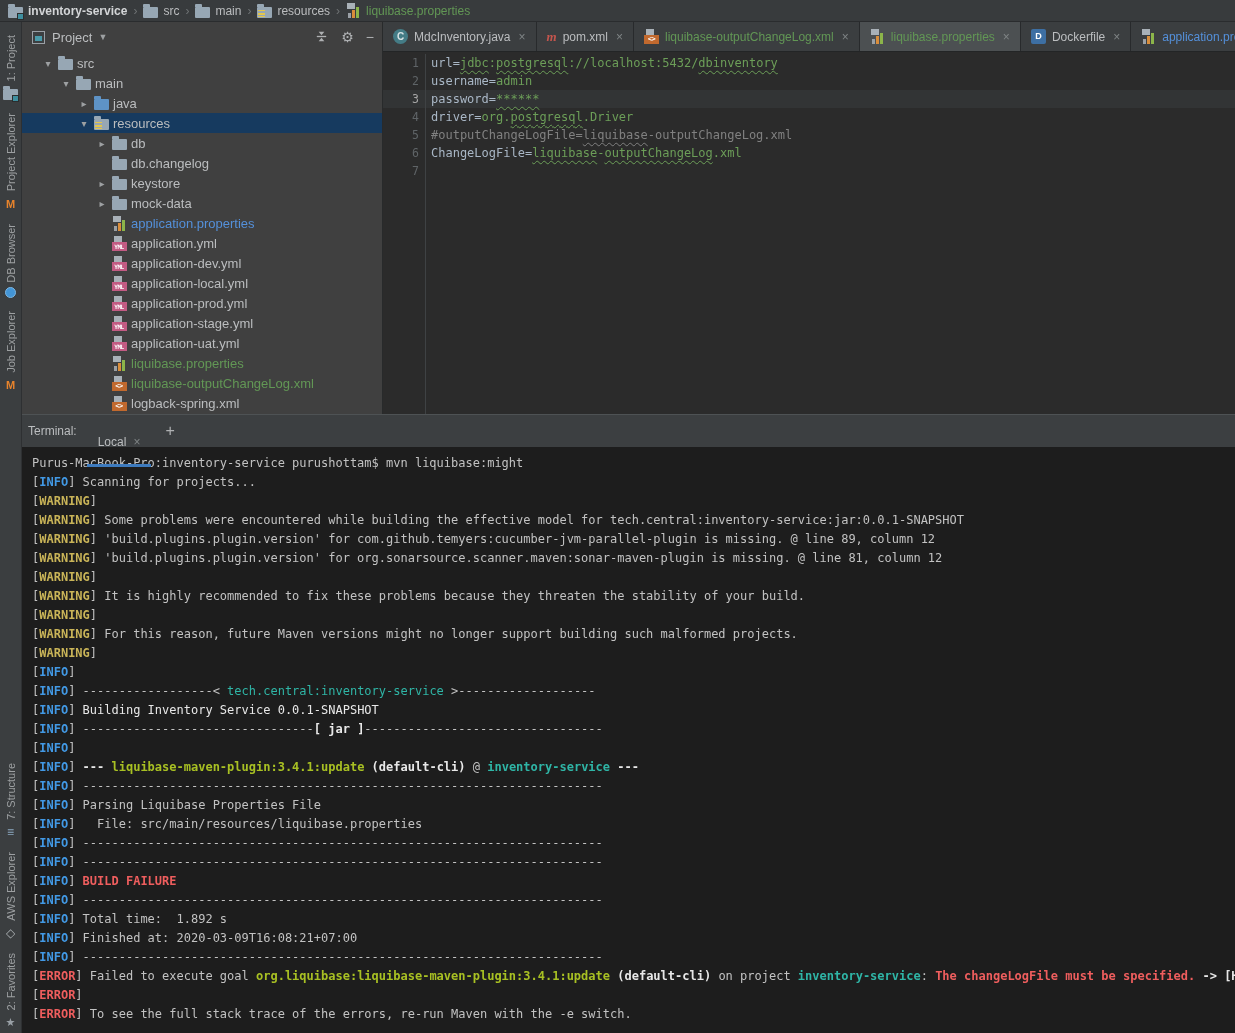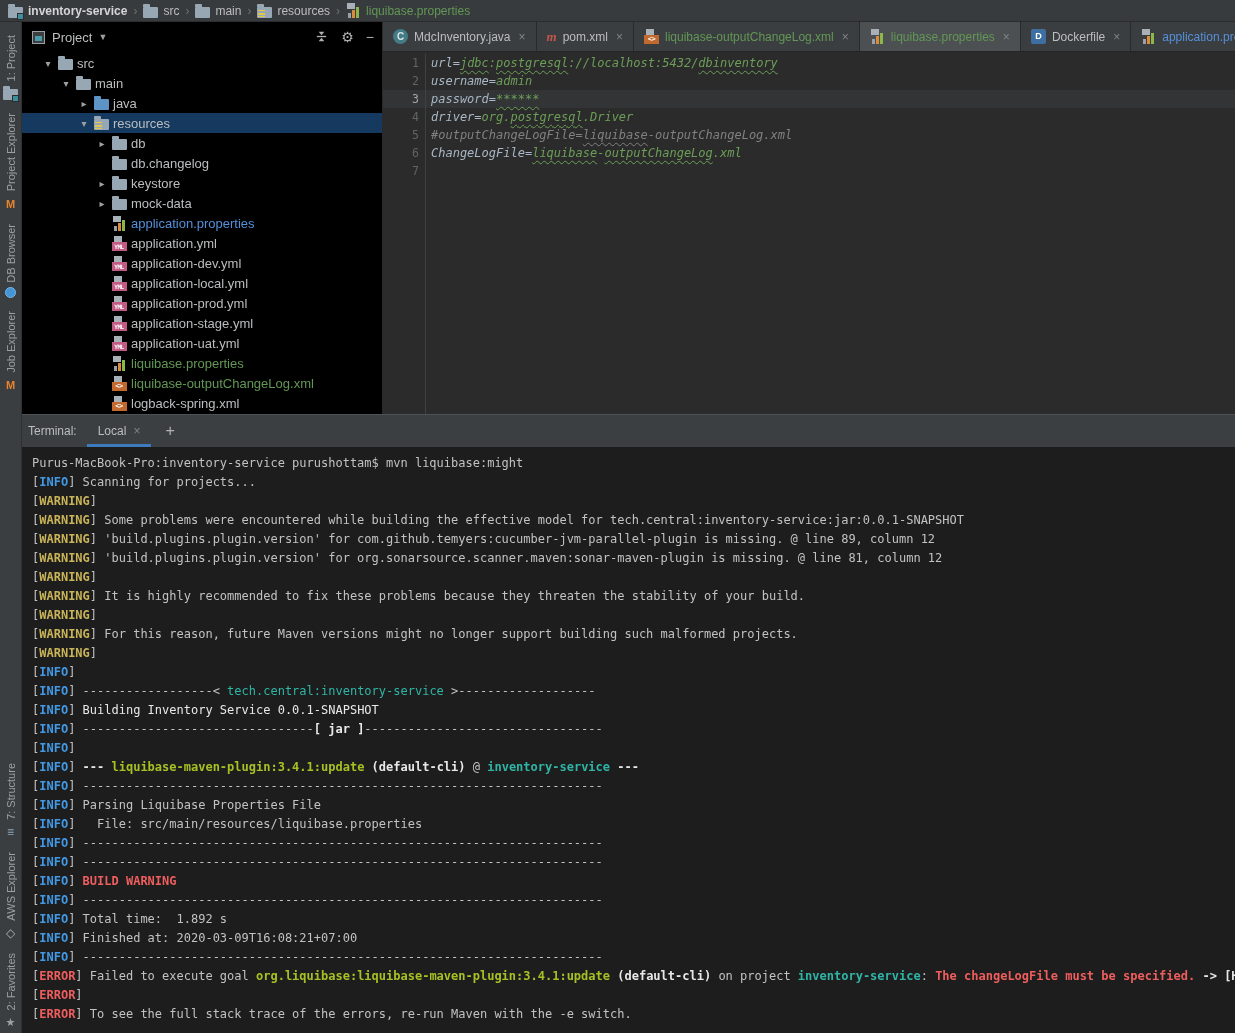--- a/index.html
+++ b/index.html
@@ -18,21 +18,21 @@
   .stripe{width:22px;flex:none;background:#3B3E40;border-right:1px solid #2E3032;
     display:flex;flex-direction:column;align-items:center;overflow:hidden;}
   .stripe-group{display:flex;flex-direction:column;align-items:center;}
   .stripe-group.bottom{margin-top:auto;margin-bottom:4px;}
   .stripe-btn{display:flex;flex-direction:column;align-items:center;gap:5px;margin-top:13px;cursor:default;}
   .stripe-label{writing-mode:vertical-rl;transform:rotate(180deg);font-size:11px;color:#9DA0A2;white-space:nowrap;}
   .content{flex:1;display:flex;flex-direction:column;min-width:0;}
   .upper{height:392px;flex:none;display:flex;min-width:0;}
 
   
-  .project-panel{width:361px;flex:none;background:#000000;display:flex;flex-direction:column;border-right:1px solid #282A2B;}
+  .project-panel{width:361px;flex:none;background:#404040;display:flex;flex-direction:column;border-right:1px solid #282A2B;}
   .panel-header{height:30px;flex:none;display:flex;align-items:center;padding:0 8px 0 10px;}
   .panel-title{font-size:13px;color:#BBBDBF;margin-left:7px;}
   .panel-caret{color:#9DA0A2;font-size:9px;margin-left:6px;}
   .panel-actions{margin-left:auto;display:flex;align-items:center;gap:12px;}
   .panel-actions .act{color:#AFB1B3;font-size:14px;line-height:14px;cursor:default;}
   .tree{flex:1;overflow:hidden;padding-top:1px;}
   .tree-row{height:20px;display:flex;align-items:center;font-size:13px;color:#BBBDBF;white-space:nowrap;cursor:default;}
   .tree-row.selected{background:#163A5F;}
   .tw-arrow{width:16px;flex:none;text-align:center;font-size:10px;color:#9DA0A2;}
   .tw-icon{width:18px;flex:none;display:flex;justify-content:center;}
@@ -46,29 +46,29 @@
   .tab.active{background:#4C5052;}
   .tab .tab-label{margin-left:6px;}
   .tab .tab-close{margin-left:8px;color:#7F8485;font-size:12px;}
   .editor-body{flex:1;display:flex;flex-direction:column;font-family:"DejaVu Sans Mono","Liberation Mono",monospace;
     font-size:12px;line-height:18px;padding-top:2px;}
   .code-line{display:flex;height:18px;flex:none;}
   .code-line.fill{flex:1;height:auto;}
   .code-line.caret{background:#323435;}
   .ln{width:43px;flex:none;text-align:right;padding-right:6px;color:#5F6467;border-right:1px solid #3F4244;font-size:11.5px;}
   .code-line.caret .ln{color:#A6A6A6;}
-  .code-text{flex:1;padding-left:5px;white-space:pre;font-style:italic;}
+  .code-text{flex:1;padding-left:5px;white-space:pre;}
   .wavy{text-decoration:underline;text-decoration-style:wavy;text-decoration-thickness:1px;text-underline-offset:3px;}
 
   
   .terminal{flex:1;display:flex;flex-direction:column;min-height:0;border-top:1px solid #4E5254;}
   .term-header{height:32px;flex:none;background:#3C3F41;display:flex;align-items:center;padding-left:6px;}
   .term-title{font-size:12px;color:#BBBDBF;}
-  .term-tab{position:relative;height:100%;display:flex;align-items:center;padding:0 11px;margin-left:10px;gap:7px;
-    font-size:12px;color:#BBBDBF;cursor:default;}
+  .term-tab{position:relative;height:100%;display:flex;align-items:flex-start;padding:0 11px;margin-left:10px;gap:7px;
+    font-size:12px;color:#BBBDBF;cursor:default;margin-top:20px;}
   .term-tab.active::after{content:"";position:absolute;left:0;right:0;bottom:0;height:3px;background:#3E7BBE;}
   .term-tab .tab-close{color:#7F8485;font-size:12px;}
   .term-add{margin-left:14px;color:#AFB1B3;font-size:16px;line-height:16px;cursor:default;}
   .term-body{flex:1;background:#1D1D1D;padding:7px 0 0 10px;font-family:"DejaVu Sans Mono","Liberation Mono",monospace;
     font-size:12px;line-height:19px;color:#C2C2C2;overflow:hidden;}
   .term-line{white-space:pre;height:19px;}
 
   
   .ic{display:inline-block;position:relative;flex:none;}
   .ic-folder{width:15px;height:11px;background:#97A7B4;border-radius:1px;margin-top:3px;}
@@ -466,21 +466,21 @@
             <div class="term-line"><span>[</span><span style="color: rgb(66, 153, 229); font-weight: bold;">INFO</span><span>] </span><span>------------------</span><span>&lt; </span><span style="color: rgb(47, 181, 166);">tech.central:inventory-service</span><span> &gt;</span><span>-------------------</span></div>
             <div class="term-line"><span>[</span><span style="color: rgb(66, 153, 229); font-weight: bold;">INFO</span><span>] </span><span style="color: rgb(232, 232, 232); font-weight: normal;">Building Inventory Service 0.0.1-SNAPSHOT</span></div>
             <div class="term-line"><span>[</span><span style="color: rgb(66, 153, 229); font-weight: bold;">INFO</span><span>] </span><span>--------------------------------</span><span style="color: rgb(232, 232, 232); font-weight: bold;">[ jar ]</span><span>---------------------------------</span></div>
             <div class="term-line"><span>[</span><span style="color: rgb(66, 153, 229); font-weight: bold;">INFO</span><span>]</span></div>
             <div class="term-line"><span>[</span><span style="color: rgb(66, 153, 229); font-weight: bold;">INFO</span><span>] </span><span style="color: rgb(232, 232, 232); font-weight: bold;">--- </span><span style="color: rgb(168, 192, 35); font-weight: bold;">liquibase-maven-plugin:3.4.1:update</span><span> </span><span style="color: rgb(232, 232, 232); font-weight: bold;">(default-cli)</span><span> @ </span><span style="color: rgb(47, 181, 166); font-weight: bold;">inventory-service</span><span> </span><span style="color: rgb(232, 232, 232); font-weight: bold;">---</span></div>
             <div class="term-line"><span>[</span><span style="color: rgb(66, 153, 229); font-weight: bold;">INFO</span><span>] </span><span>------------------------------------------------------------------------</span></div>
             <div class="term-line"><span>[</span><span style="color: rgb(66, 153, 229); font-weight: bold;">INFO</span><span>] Parsing Liquibase Properties File</span></div>
             <div class="term-line"><span>[</span><span style="color: rgb(66, 153, 229); font-weight: bold;">INFO</span><span>]   File: src/main/resources/liquibase.properties</span></div>
             <div class="term-line"><span>[</span><span style="color: rgb(66, 153, 229); font-weight: bold;">INFO</span><span>] </span><span>------------------------------------------------------------------------</span></div>
             <div class="term-line"><span>[</span><span style="color: rgb(66, 153, 229); font-weight: bold;">INFO</span><span>] </span><span>------------------------------------------------------------------------</span></div>
-            <div class="term-line"><span>[</span><span style="color: rgb(66, 153, 229); font-weight: bold;">INFO</span><span>] </span><span style="color: rgb(239, 94, 94); font-weight: bold;">BUILD WARNING</span></div>
+            <div class="term-line"><span>[</span><span style="color: rgb(66, 153, 229); font-weight: bold;">INFO</span><span>] </span><span style="color: rgb(239, 94, 94); font-weight: bold;">BUILD FAILURE</span></div>
             <div class="term-line"><span>[</span><span style="color: rgb(66, 153, 229); font-weight: bold;">INFO</span><span>] </span><span>------------------------------------------------------------------------</span></div>
             <div class="term-line"><span>[</span><span style="color: rgb(66, 153, 229); font-weight: bold;">INFO</span><span>] Total time:  1.892 s</span></div>
             <div class="term-line"><span>[</span><span style="color: rgb(66, 153, 229); font-weight: bold;">INFO</span><span>] Finished at: 2020-03-09T16:08:21+07:00</span></div>
             <div class="term-line"><span>[</span><span style="color: rgb(66, 153, 229); font-weight: bold;">INFO</span><span>] </span><span>------------------------------------------------------------------------</span></div>
             <div class="term-line"><span>[</span><span style="color: rgb(239, 94, 94); font-weight: bold;">ERROR</span><span>] Failed to execute goal </span><span style="color: rgb(168, 192, 35); font-weight: bold;">org.liquibase:liquibase-maven-plugin:3.4.1:update</span><span> </span><span style="color: rgb(232, 232, 232); font-weight: bold;">(default-cli)</span><span> on project </span><span style="color: rgb(47, 181, 166); font-weight: bold;">inventory-service</span><span>: </span><span style="color: rgb(239, 94, 94); font-weight: bold;">The changeLogFile must be specified.</span><span style="color: rgb(232, 232, 232); font-weight: bold;"> -&gt; [Help 1]</span></div>
             <div class="term-line"><span>[</span><span style="color: rgb(239, 94, 94); font-weight: bold;">ERROR</span><span>]</span></div>
             <div class="term-line"><span>[</span><span style="color: rgb(239, 94, 94); font-weight: bold;">ERROR</span><span>] To see the full stack trace of the errors, re-run Maven with the -e switch.</span></div>
           </div>
       </div>
     </div>

